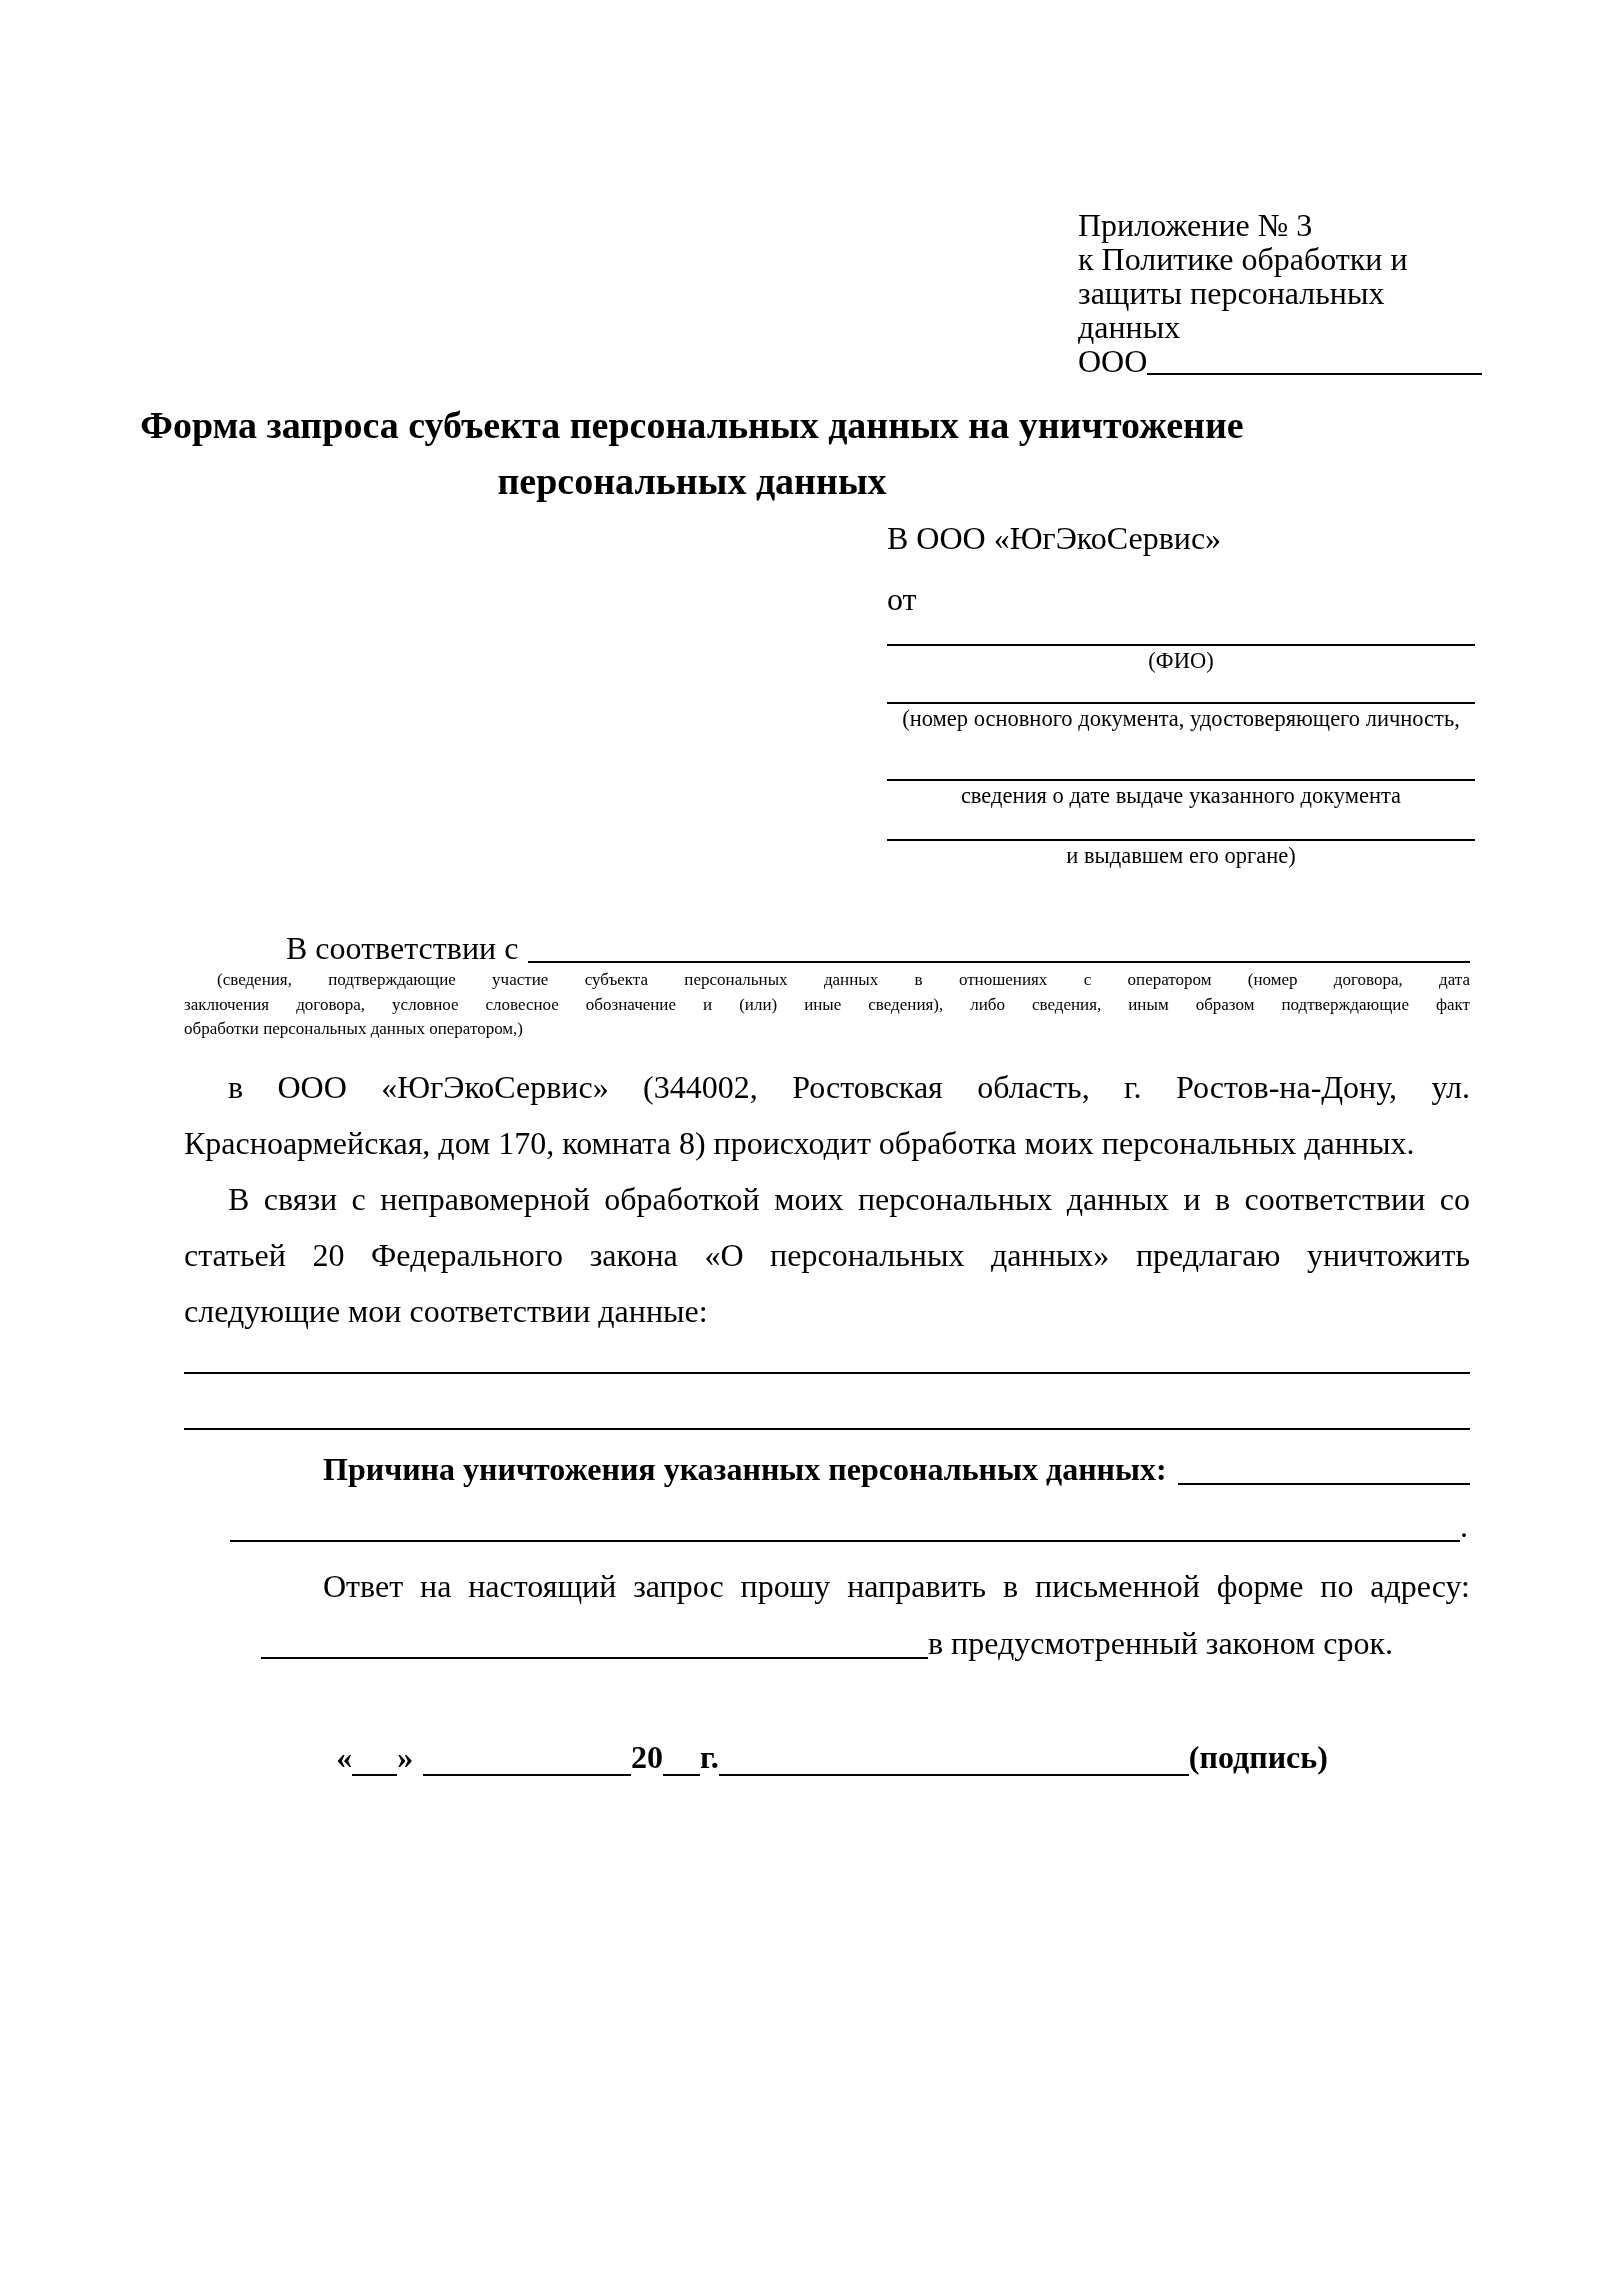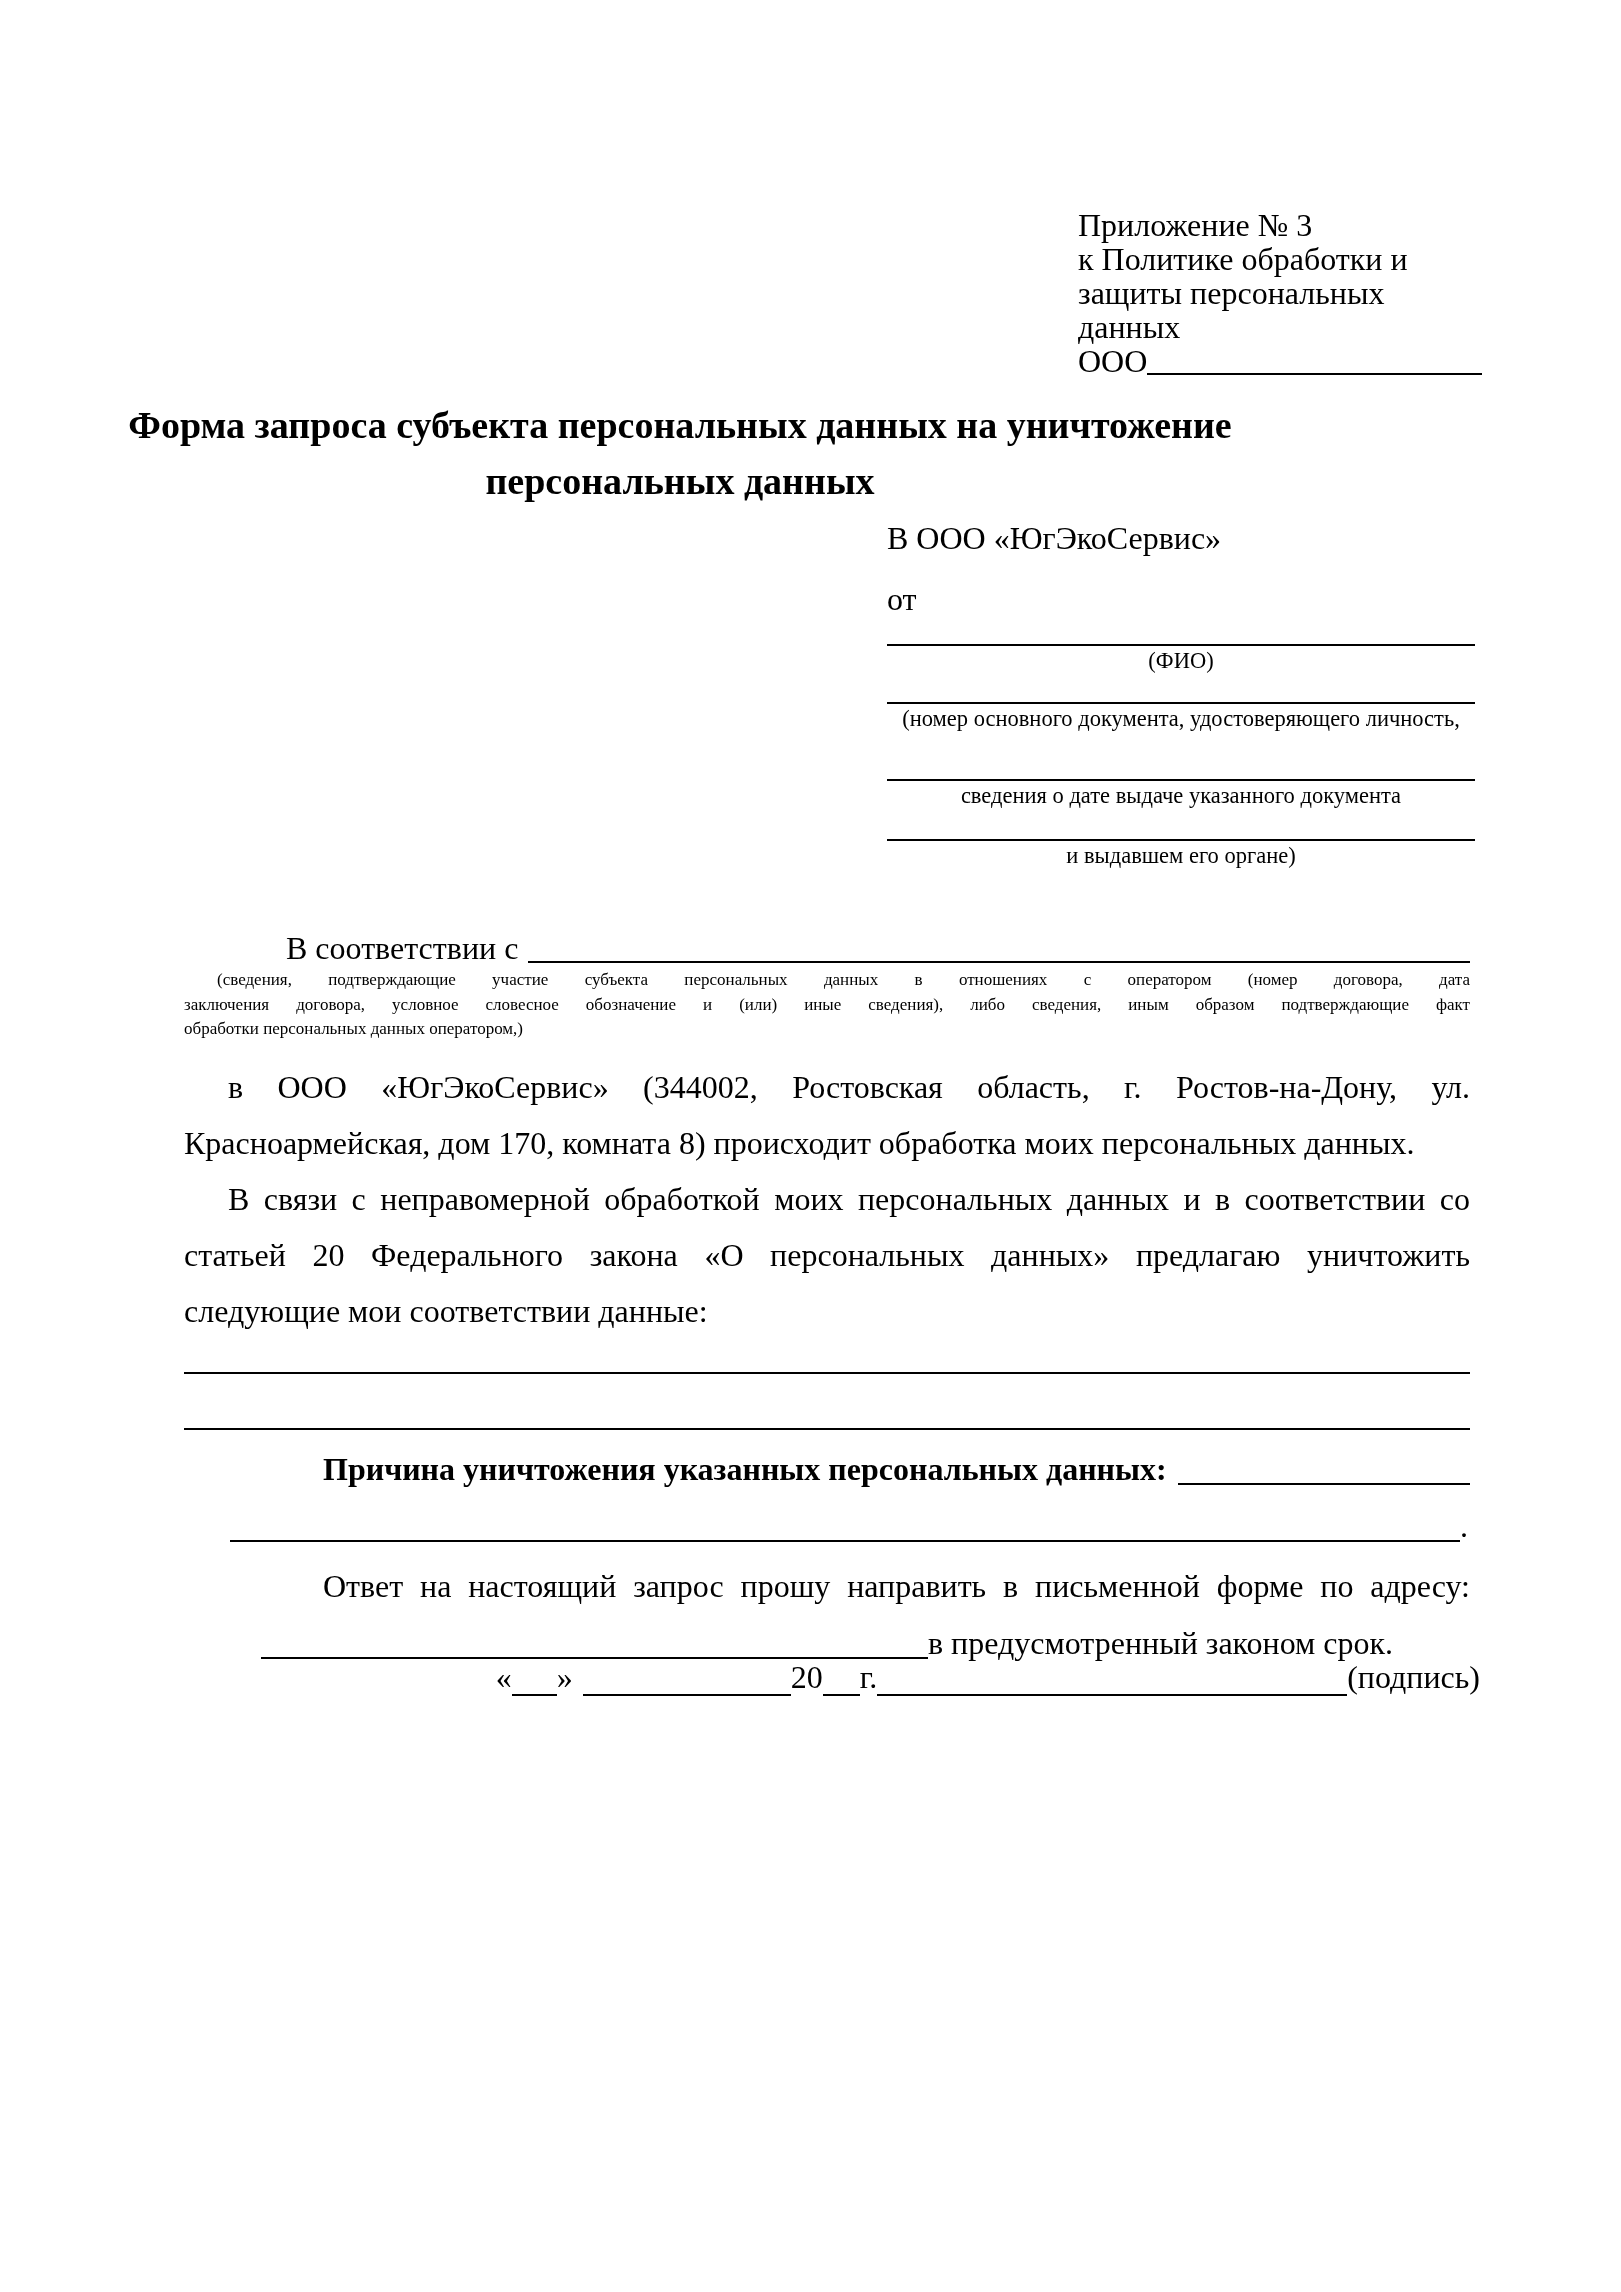--- a/index.html
+++ b/index.html
@@ -13,35 +13,35 @@
     font-size:32px;
     overflow:hidden;
   }
   .abs{position:absolute;}
   .flexline{display:flex;align-items:stretch;}
   .fill{flex:1 1 auto;border-bottom:2.9px solid #000;margin-bottom:4.9px;}
   .rule{position:absolute;height:0;border-top:2.9px solid #000;}
   .u{display:inline-block;height:1px;border-bottom:2.9px solid #000;vertical-align:-7.8px;}
   .jl{text-align:justify;text-align-last:justify;text-justify:inter-word;}
   .header-block{left:1078px;top:208px;width:404px;line-height:34px;}
-  .title-block{left:0;top:397px;width:1360px;text-align:center;font-weight:bold;font-size:38px;line-height:56px;}
+  .title-block{left:12px;top:397px;width:1360px;text-align:center;font-weight:bold;font-size:38px;line-height:56px;}
   .addr-block{left:887px;top:519px;width:588px;}
   .addr-block .txt{line-height:39px;}
   .addr-rule{height:0;border-bottom:2.9px solid #000;}
   .caption{font-size:22.5px;line-height:29px;text-align:center;}
   .accordance{left:184px;top:929px;width:1286px;line-height:39px;}
   .smallprint{left:184px;top:968px;width:1286px;font-size:17px;line-height:24.5px;}
   .sp1{text-indent:33px;}
   .para{left:184px;top:1059px;width:1286px;line-height:56px;}
   .ind45{text-indent:44px;}
   .reason{left:184px;top:1449px;width:1286px;line-height:41px;}
   .dotline{left:230px;top:1506px;width:1238px;line-height:41px;}
   .reply{left:184px;top:1566px;width:1286px;line-height:41px;text-indent:139px;}
   .address-line{left:184px;top:1623px;width:1286px;line-height:41px;justify-content:center;}
-  .footline{left:184px;top:1657px;width:1296px;line-height:41px;display:flex;justify-content:flex-end;}
+  .footline{left:184px;top:1737px;width:1296px;line-height:41px;display:flex;justify-content:center;font-weight:bold;}
   .nowrap{white-space:nowrap;}
 </style>
 </head>
 <body>
 
 <div class="page">
 
   <div class="abs header-block">
     <div>Приложение № 3</div>
     <div>к Политике обработки и</div>

